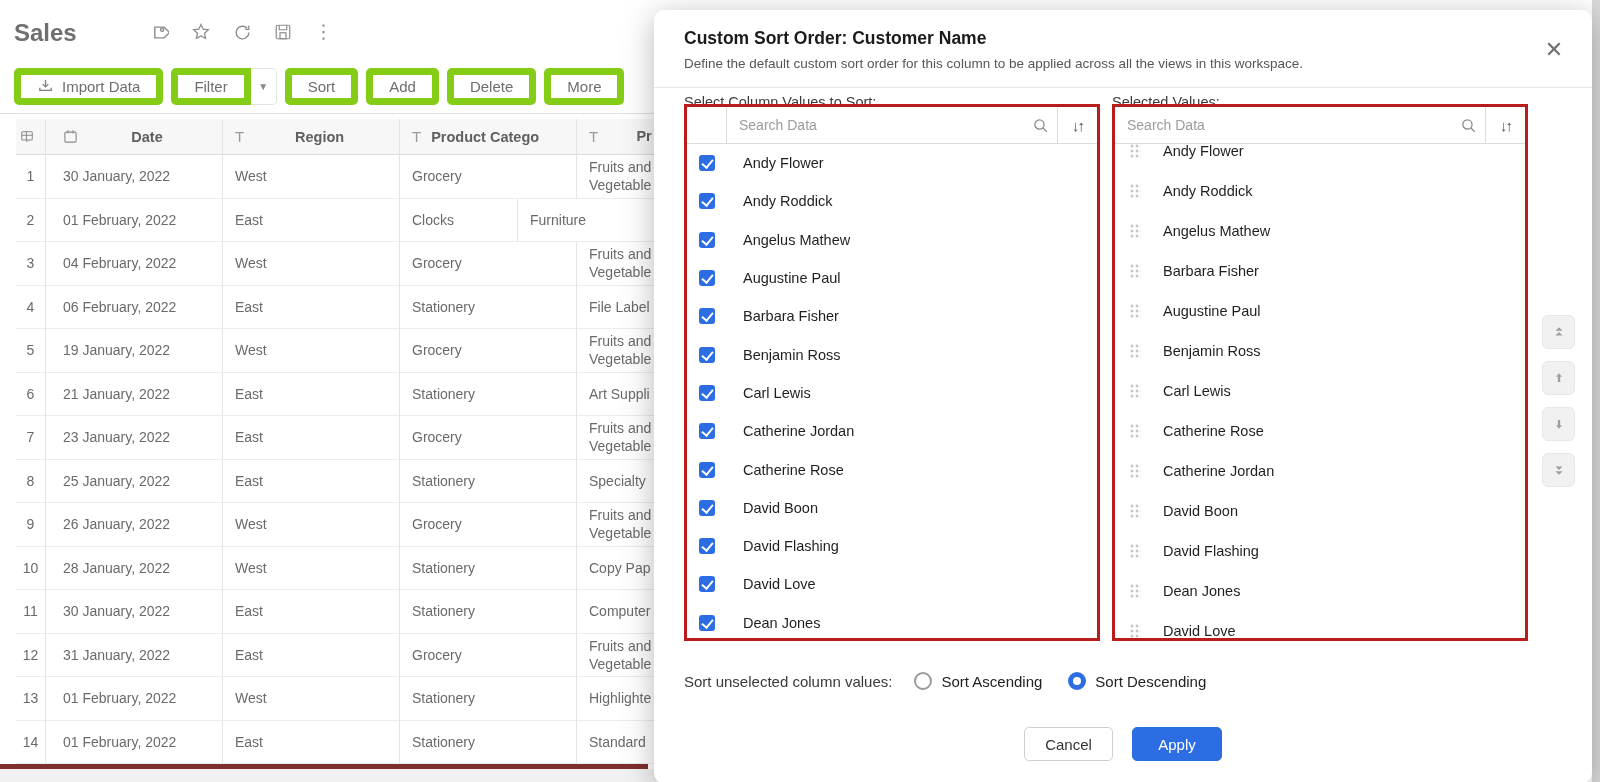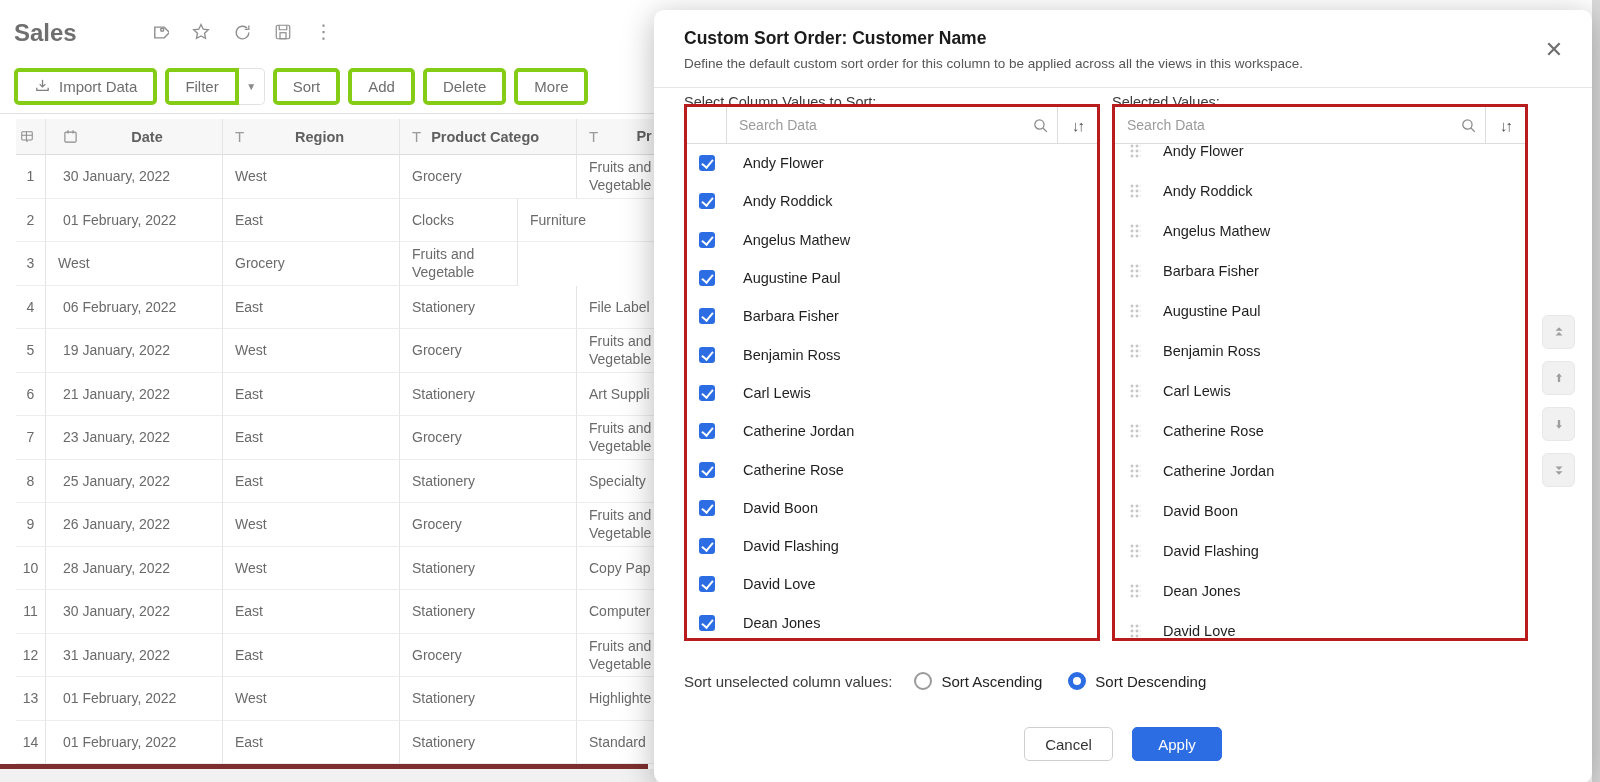--- a/index.html
+++ b/index.html
@@ -9,21 +9,21 @@
   body { position:relative; }
 
   
   #sheet-title { left:14px; top:19px; font-size:24px; font-weight:bold; color:#6f6f6f; }
   #title-icons { left:150px; top:22px; display:flex; gap:22px; align-items:center; color:#8d8d8d; }
   #title-icons svg { display:block; }
   .kebab { font-size:19px; color:#8d8d8d; line-height:20px; }
 
   #main-toolbar { left:14px; top:68px; display:flex; align-items:center; gap:8px; }
   .tb-btn { display:flex; align-items:center; gap:8px; height:37px; padding:0 16px;
-            background:#fff; border:4px solid #84cc16; border-radius:5px;
+            background:#fff; border:7px solid #84cc16; border-radius:5px;
             color:#6e6e6e; font-size:15px; white-space:nowrap; }
   .tb-split { display:flex; }
   .tb-split .tb-btn { border-radius:5px 0 0 5px; }
   .tb-split .tb-caret { width:26px; height:37px; border:1px solid #e2e2e2; border-left:none;
             border-radius:0 5px 5px 0; display:flex; align-items:center; justify-content:center;
             color:#8a8a8a; font-size:10px; background:#fff; }
 
   #toolbar-divider { left:0; top:113px; width:656px; height:1px; background:#e0e0e0; }
 
   
@@ -245,20 +245,23 @@
         <span>Clocks</span>
       </div>
       <div class="tcell c-cat">
         <span>Furniture</span>
       </div>
     </div>
     <div class="trow drow">
       <div class="tcell c-num">
         <span>3</span>
       </div>
+      <div class="tcell c-date">
+        <span>04 February, 2022</span>
+      </div>
       <div class="tcell c-region">
         <span>West</span>
       </div>
       <div class="tcell c-cat">
         <span>Grocery</span>
       </div>
       <div class="tcell c-prod">
         <span>Fruits and Vegetable</span>
       </div>
     </div>

